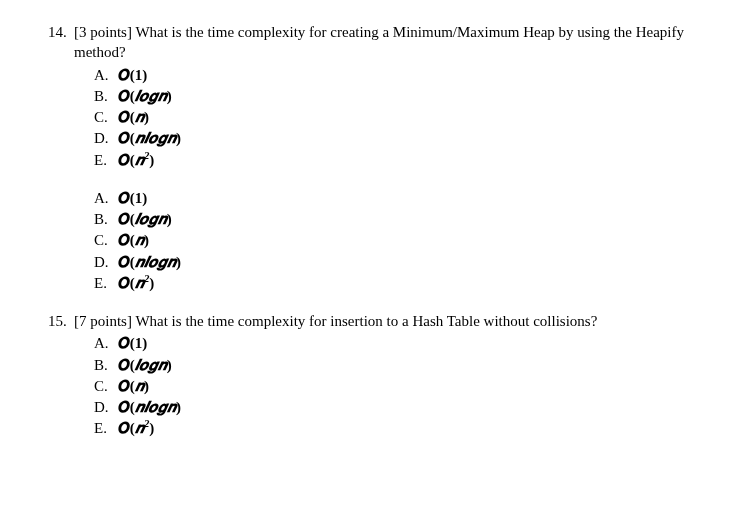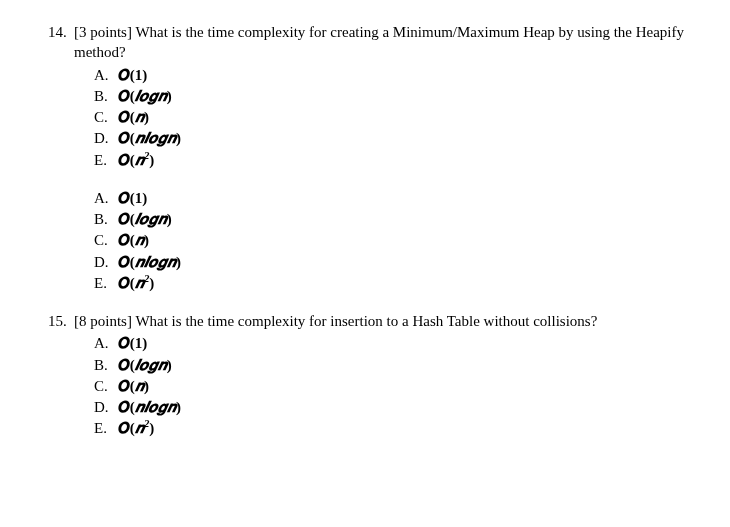--- a/index.html
+++ b/index.html
@@ -109,21 +109,21 @@
         </div>
         <div class="option">
           <span class="opt-label">E.</span>
           <span class="opt-text"><span class="roman">𝑶(</span>𝒏<sup>2</sup><span class="roman">)</span></span>
         </div>
       </div>
     </div>
     <div class="question">
       <div class="question-header">
         <span class="qnum">15.</span>
-        <span class="qtext">[8 points] What is the time complexity for insertion to a Hash Table without collisions?</span>
+        <span class="qtext">[7 points] What is the time complexity for insertion to a Hash Table without collisions?</span>
       </div>
       <div class="options">
         <div class="option">
           <span class="opt-label">A.</span>
           <span class="opt-text"><span class="roman">𝑶(1)</span></span>
         </div>
         <div class="option">
           <span class="opt-label">B.</span>
           <span class="opt-text"><span class="roman">𝑶(</span>𝒍𝒐𝒈𝒏<span class="roman">)</span></span>
         </div>

